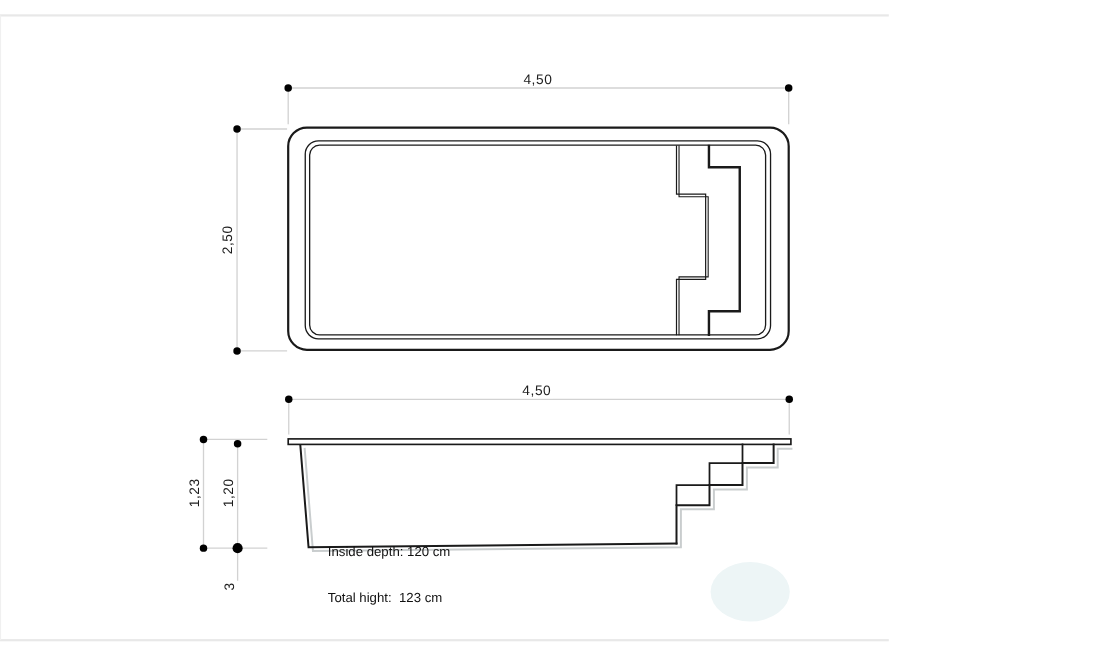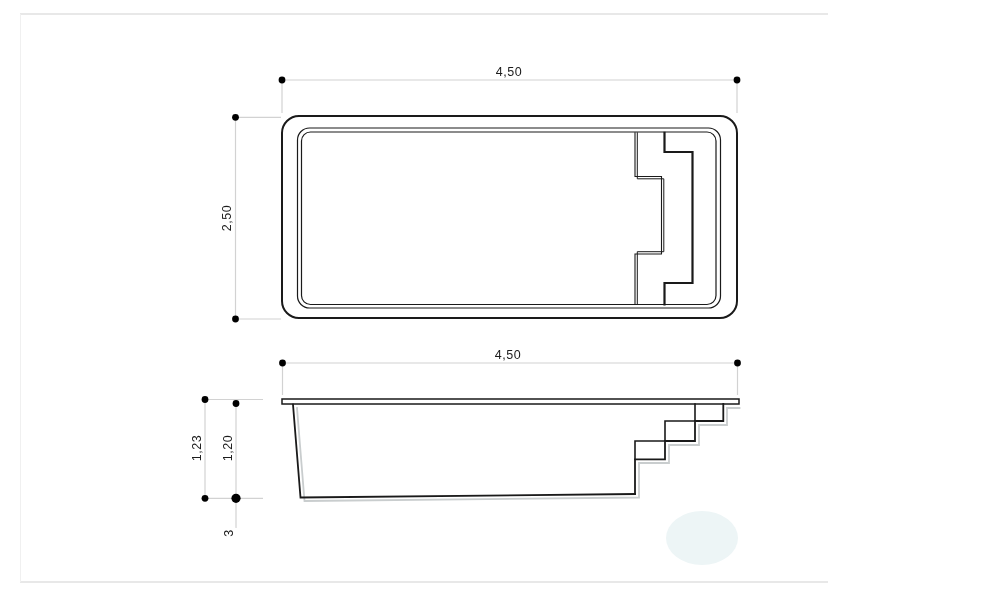--- a/index.html
+++ b/index.html
@@ -2,21 +2,20 @@
 <html><head>
 <meta charset="utf-8">
 <style>
   html,body{margin:0;padding:0;background:#fff;}
   .canvas{
     position:relative;
     width:808px;height:600px;
     background:#ffffff;
     overflow:hidden;
     font-family:"Liberation Sans","DejaVu Sans",sans-serif;
-    margin-left:20px;
   }
   .frame-line{position:absolute;background:#e8e8e8;}
   .frame-top{left:0;top:13px;width:1000px;height:2px;}
   .frame-bottom{left:0;top:581px;width:1000px;height:2px;}
   .frame-left{left:0;top:14px;width:1px;height:568px;background:#f0f0f0;}
   .frame-right{left:998px;top:14px;width:1px;height:568px;background:#f0f0f0;}
   svg{position:absolute;left:0;top:0;}
   .dim-label{
     position:absolute;
     font-size:12.5px;
@@ -129,14 +128,18 @@
   <div class="dim-label v-label" style="left:207px;top:218px;">2,50</div>
 
   <div class="dim-label h-label" style="left:488px;top:349px;">4,50</div>
 
   <div class="dim-label v-label" style="left:177px;top:448px;">1,23</div>
 
   <div class="dim-label v-label" style="left:208px;top:448px;">1,20</div>
 
   <div class="dim-label v-label" style="left:209px;top:533px;">3</div>
 
+  <div class="note" style="left:298px;top:466px;">
+    <div>Inside depth: 120 cm</div>
+    <div>Total hight:  123 cm</div>
+  </div>
 
 </div>
 
 </body></html>

